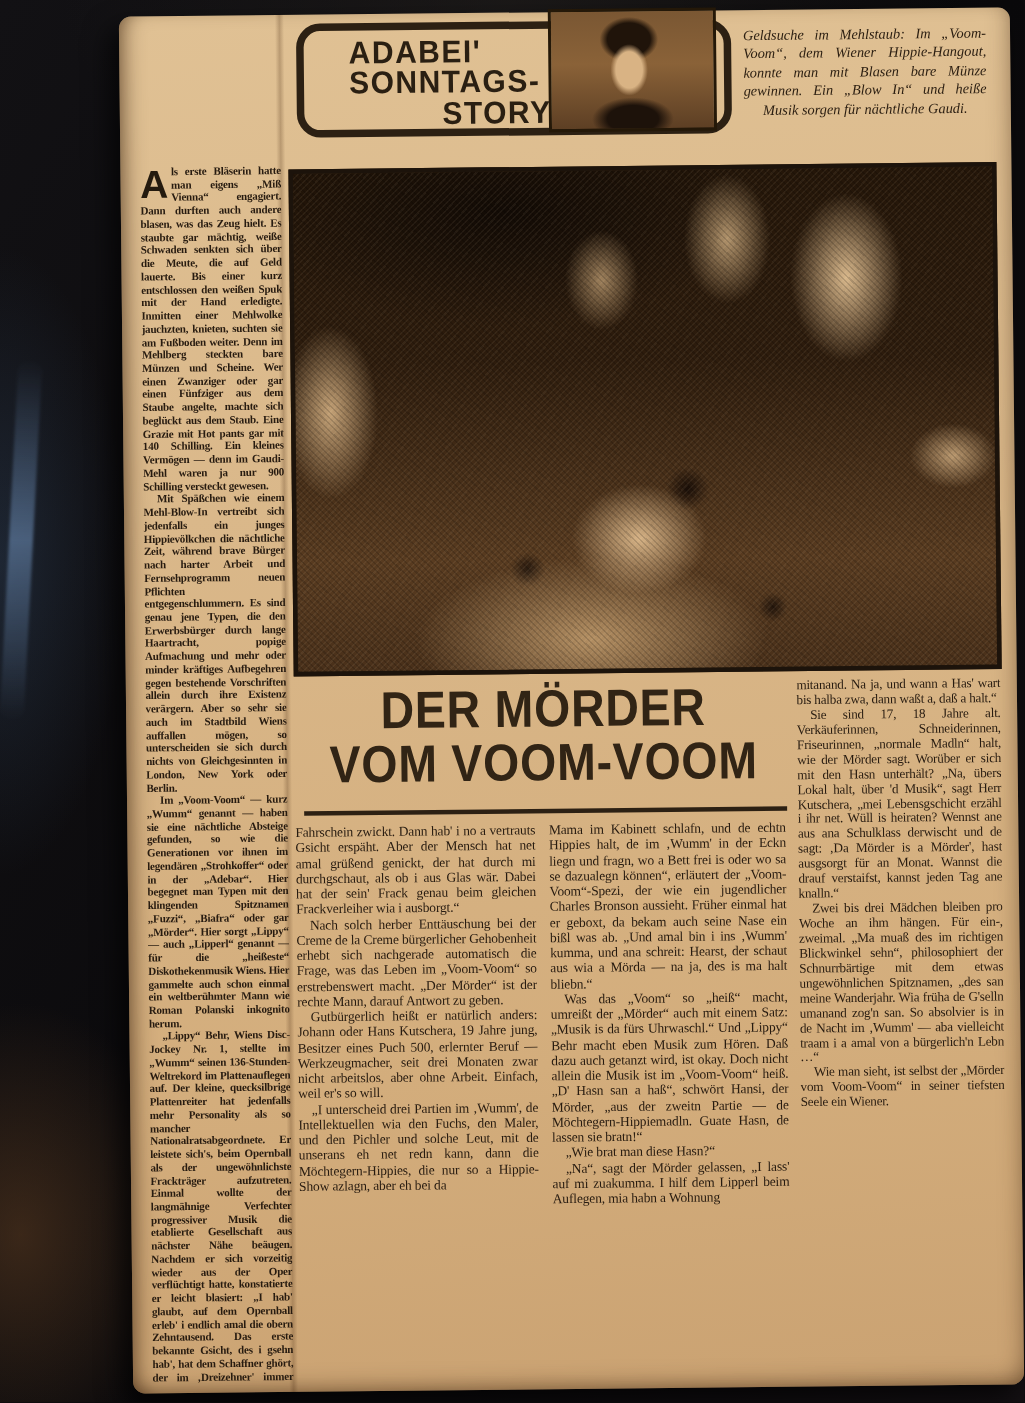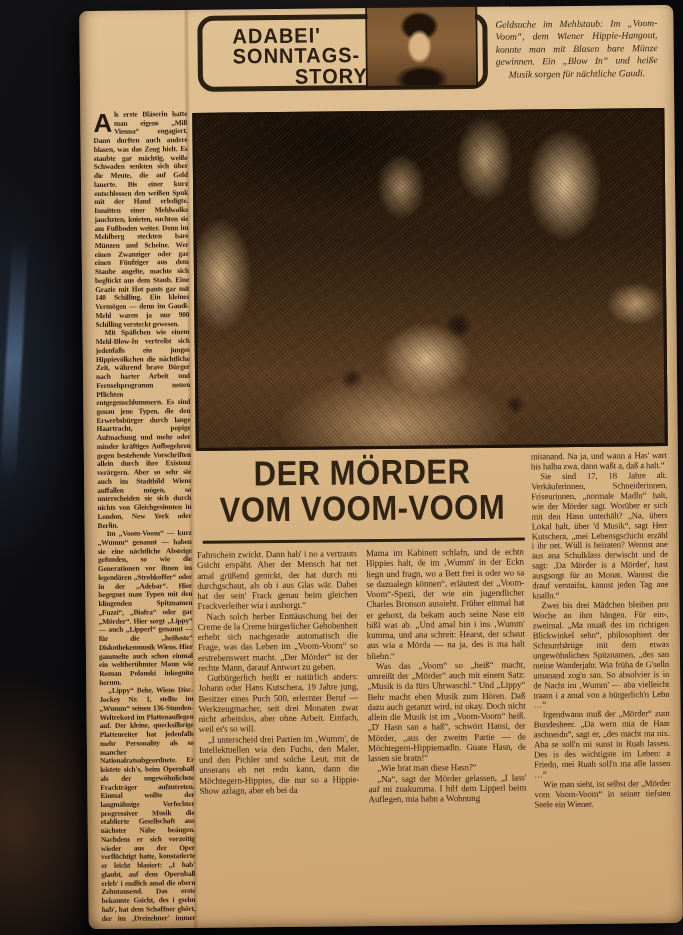--- a/index.html
+++ b/index.html
@@ -160,16 +160,15 @@
     <p class="noindent">Mama im Kabinett schlafn, und de echtn Hippies halt, de im ‚Wumm' in der Eckn liegn und fragn, wo a Bett frei is oder wo sa se dazualegn können“, erläutert der „Voom-Voom“-Spezi, der wie ein jugendlicher Charles Bronson aussieht. Früher einmal hat er geboxt, da bekam auch seine Nase ein bißl was ab. „Und amal bin i ins ‚Wumm' kumma, und ana schreit: Hearst, der schaut aus wia a Mörda — na ja, des is ma halt bliebn.“</p>
     <p>Was das „Voom“ so „heiß“ macht, umreißt der „Mörder“ auch mit einem Satz: „Musik is da fürs Uhrwaschl.“ Und „Lippy“ Behr macht eben Musik zum Hören. Daß dazu auch getanzt wird, ist okay. Doch nicht allein die Musik ist im „Voom-Voom“ heiß. „D' Hasn san a haß“, schwört Hansi, der Mörder, „aus der zweitn Partie — de Möchtegern-Hippiemadln. Guate Hasn, de lassen sie bratn!“</p>
     <p>„Wie brat man diese Hasn?“</p>
     <p>„Na“, sagt der Mörder gelassen, „I lass' auf mi zuakumma. I hilf dem Lipperl beim Auflegen, mia habn a Wohnung</p>
   </div>
 
   <div class="tcol col4">
     <p class="noindent">mitanand. Na ja, und wann a Has' wart bis halba zwa, dann waßt a, daß a halt.“</p>
     <p>Sie sind 17, 18 Jahre alt. Verkäuferinnen, Schneiderinnen, Friseurinnen, „normale Madln“ halt, wie der Mörder sagt. Worüber er sich mit den Hasn unterhält? „Na, übers Lokal halt, über 'd Musik“, sagt Herr Kutschera, „mei Lebensgschicht erzähl i ihr net. Wüll is heiraten? Wennst ane aus ana Schulklass derwischt und de sagt: ‚Da Mörder is a Mörder', hast ausgsorgt für an Monat. Wannst die drauf verstaifst, kannst jeden Tag ane knalln.“</p>
     <p>Zwei bis drei Mädchen bleiben pro Woche an ihm hängen. Für ein-, zweimal. „Ma muaß des im richtigen Blickwinkel sehn“, philosophiert der Schnurrbärtige mit dem etwas ungewöhnlichen Spitznamen, „des san meine Wanderjahr. Wia früha de G'selln umanand zog'n san. So absolvier is in de Nacht im ‚Wumm' — aba vielleicht traam i a amal von a bürgerlich'n Lebn …“</p>
-    <p>Irgendwann muß der „Mörder“ zum Bundesheer. „Da wern mia de Haar aschneidn“, sagt er, „des macht ma nix. Aba se soll'n mi sunst in Ruah lassen. Des is des wichtigste im Leben: a Friedn, mei Ruah soll'n ma alle lassen …“</p>
     <p>Wie man sieht, ist selbst der „Mörder vom Voom-Voom“ in seiner tiefsten Seele ein Wiener.</p>
   </div>
 </div>
 
 </body></html>

